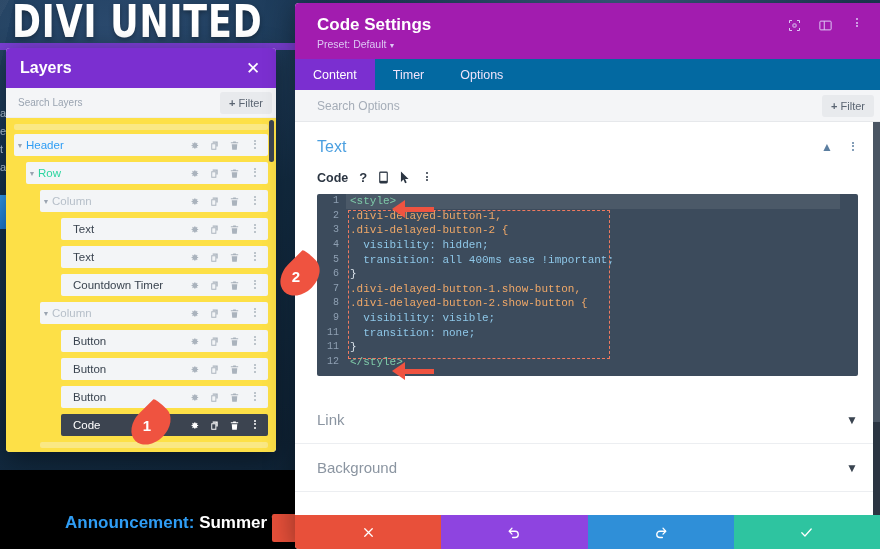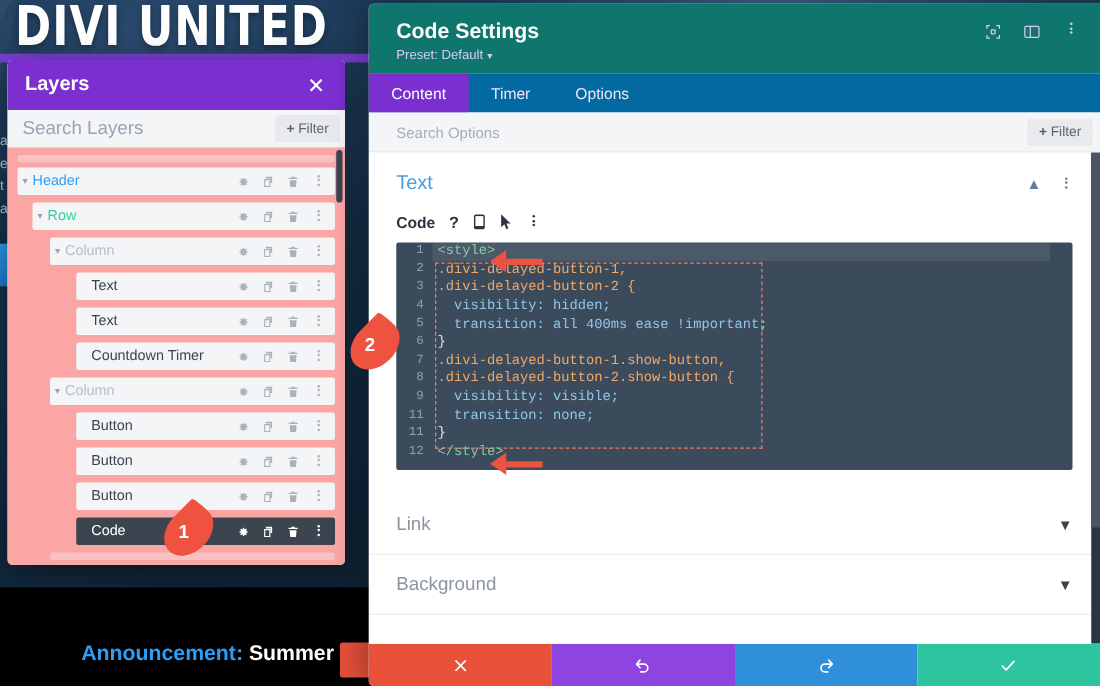--- a/index.html
+++ b/index.html
@@ -77,30 +77,30 @@
   .layers-close {
     color: #fff; font-size: 17px; line-height: 1; cursor: pointer;
     width: 18px; text-align: center;
   }
   .layers-search {
     height: 30px; background: #f4f5f7; border-bottom: 1px solid #eceef1;
     display: flex; align-items: center; padding: 0 4px 0 12px; flex: 0 0 30px;
   }
   .layers-search input {
     flex: 1; border: 0; background: transparent; outline: none;
-    font-size: 15px; color: #2b3542; font-family: "Liberation Sans", sans-serif;
+    font-size: 10px; color: #2b3542; font-family: "Liberation Sans", sans-serif;
   }
   .layers-search input::placeholder { color: #9aa4b1; }
   .filter-btn {
     background: #e8eaed; color: #5b6572; font-size: 11px;
     padding: 5px 9px; border-radius: 3px; cursor: pointer; white-space: nowrap;
   }
   .filter-btn .plus { margin-right: 3px; font-weight: bold; }
   .layers-list {
-    flex: 1; position: relative; overflow: hidden; padding-top: 6px; background: #fca5a5;
+    flex: 1; position: relative; overflow: hidden; padding-top: 6px; background: #fde047;
   }
   .layer-row {
     display: flex; align-items: center; height: 22px; margin: 0 8px 6px 8px;
     background: #f3f5f7; border-radius: 2px; position: relative;
   }
   .layer-row.partial { opacity: .35; height: 6px; margin-bottom: 4px; overflow: hidden; }
   .layer-row.selected { background: #3c4450; }
   .layer-caret {
     width: 12px; font-size: 7px; color: #9aa4b1; text-align: center; flex: 0 0 12px;
   }
@@ -153,21 +153,21 @@
   #arrow-2 { left: 392px; top: 366px; width: 42px; }
 
   
   .settings {
     position: absolute; left: 295px; top: 3px; width: 585px; height: 546px;
     background: #ffffff; border-radius: 4px 0 0 4px;
     box-shadow: 0 4px 30px rgba(0,0,0,0.4);
     display: flex; flex-direction: column; overflow: hidden;
   }
   .set-head {
-    background: #0f766e; padding: 11px 16px 9px 22px; flex: 0 0 auto;
+    background: #a21caf; padding: 11px 16px 9px 22px; flex: 0 0 auto;
     display: flex; justify-content: space-between; align-items: flex-start;
   }
   .set-title { color: #fff; font-size: 17px; font-weight: bold; line-height: 1.25; }
   .set-preset { color: #ddc8f4; font-size: 10.5px; margin-top: 3px; cursor: pointer; }
   .set-preset .car { font-size: 7px; margin-left: 2px; }
   .head-icons { display: flex; align-items: center; gap: 16px; margin-top: 4px; }
   .hi { width: 15px; height: 15px; color: #ddc8f4; }
   .hi svg { width: 100%; height: 100%; fill: none; stroke: currentColor; stroke-width: 1.6; }
   .set-tabs {
     background: #0369a1; display: flex; flex: 0 0 31px; height: 31px; align-items: stretch;

